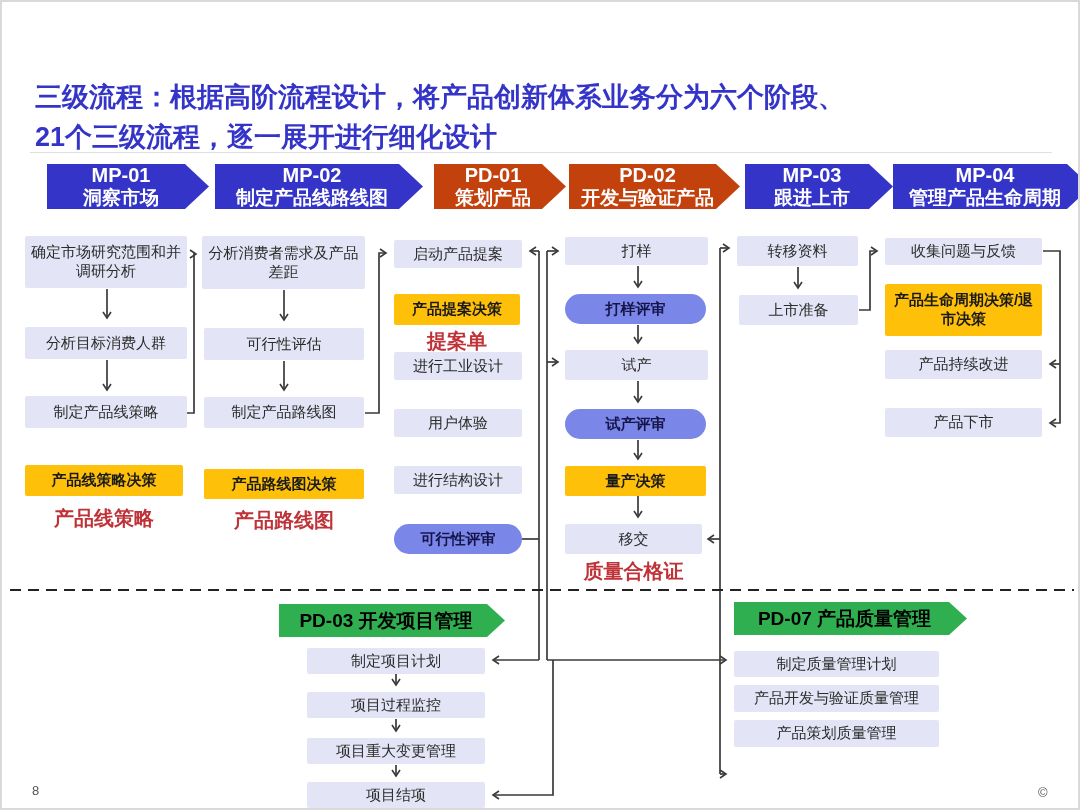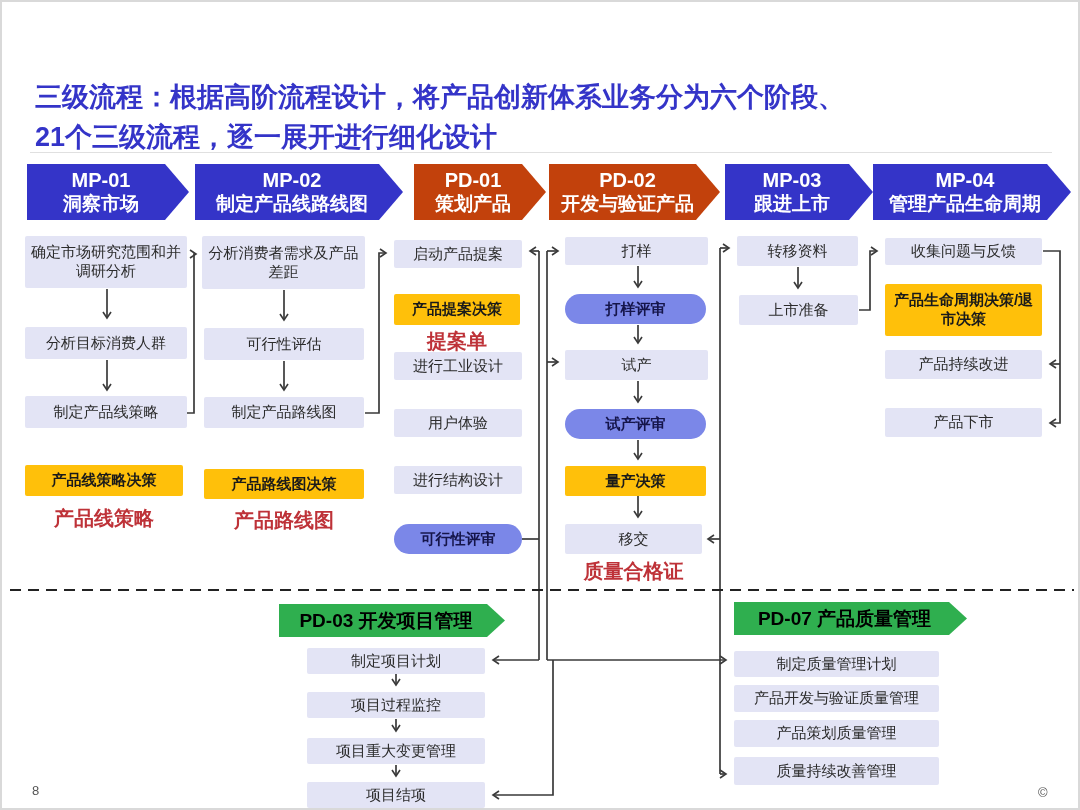--- a/index.html
+++ b/index.html
@@ -7,24 +7,24 @@
     position:relative;width:1080px;height:810px;background:#ffffff;
     font-family:"Liberation Sans","DejaVu Sans",sans-serif;
     box-sizing:border-box;border:2px solid #d9d9d9;overflow:hidden;
   }
   .title{
     position:absolute;left:33px;top:50px;width:1020px;
     font-size:27px;font-weight:bold;color:#3434C8;line-height:1.48;margin-top:26px;
   }
   .title-rule{position:absolute;left:28px;top:150px;width:1022px;height:1px;background:#e0e0e0;}
   .banner{
-    position:absolute;height:56px;color:#fff;font-weight:bold;text-align:center;
+    position:absolute;height:45px;color:#fff;font-weight:bold;text-align:center;
     display:flex;flex-direction:column;justify-content:center;line-height:1.18;
     clip-path:polygon(0 0,calc(100% - 24px) 0,100% 50%,calc(100% - 24px) 100%,0 100%);
-    padding-right:14px;box-sizing:border-box;
+    padding-right:14px;box-sizing:border-box;margin-left:20px;
   }
   .banner .bcode{font-size:20px;}
   .banner .bname{font-size:19px;}
   .banner.blue{background:#3434C8;}
   .banner.green{background:#c2410c;}
   .banner-sm{
     position:absolute;height:33px;color:#000000;font-weight:bold;font-size:19px;
     display:flex;align-items:center;justify-content:center;background:#2FAF4F;
     clip-path:polygon(0 0,calc(100% - 18px) 0,100% 50%,calc(100% - 18px) 100%,0 100%);
     padding-right:12px;box-sizing:border-box;
@@ -168,17 +168,16 @@
   <div class="banner-sm" style="left:277px;top:602px;width:226px">PD-03 开发项目管理</div>
   <div class="box" style="left:305px;top:646px;width:178px;height:26px">制定项目计划</div>
   <div class="box" style="left:305px;top:690px;width:178px;height:26px">项目过程监控</div>
   <div class="box" style="left:305px;top:736px;width:178px;height:26px">项目重大变更管理</div>
   <div class="box" style="left:305px;top:780px;width:178px;height:26px">项目结项</div>
 
   <div class="banner-sm" style="left:732px;top:600px;width:233px">PD-07 产品质量管理</div>
   <div class="box" style="left:732px;top:649px;width:205px;height:26px">制定质量管理计划</div>
   <div class="box" style="left:732px;top:683px;width:205px;height:27px">产品开发与验证质量管理</div>
   <div class="box" style="left:732px;top:718px;width:205px;height:27px">产品策划质量管理</div>
-  <div class="box" style="left:732px;top:755px;width:205px;height:28px">质量持续改善管理</div>
 
   <div class="pagenum">8</div>
   <div class="copyright">©</div>
 </div>
 
 </body></html>

